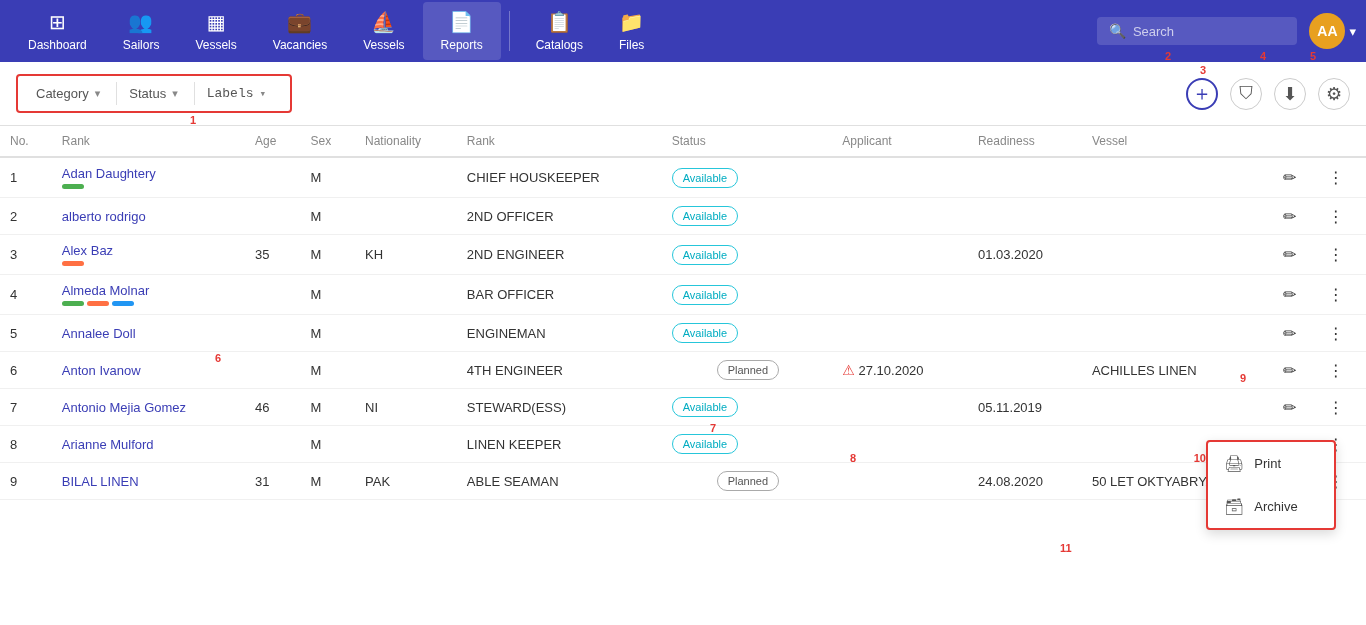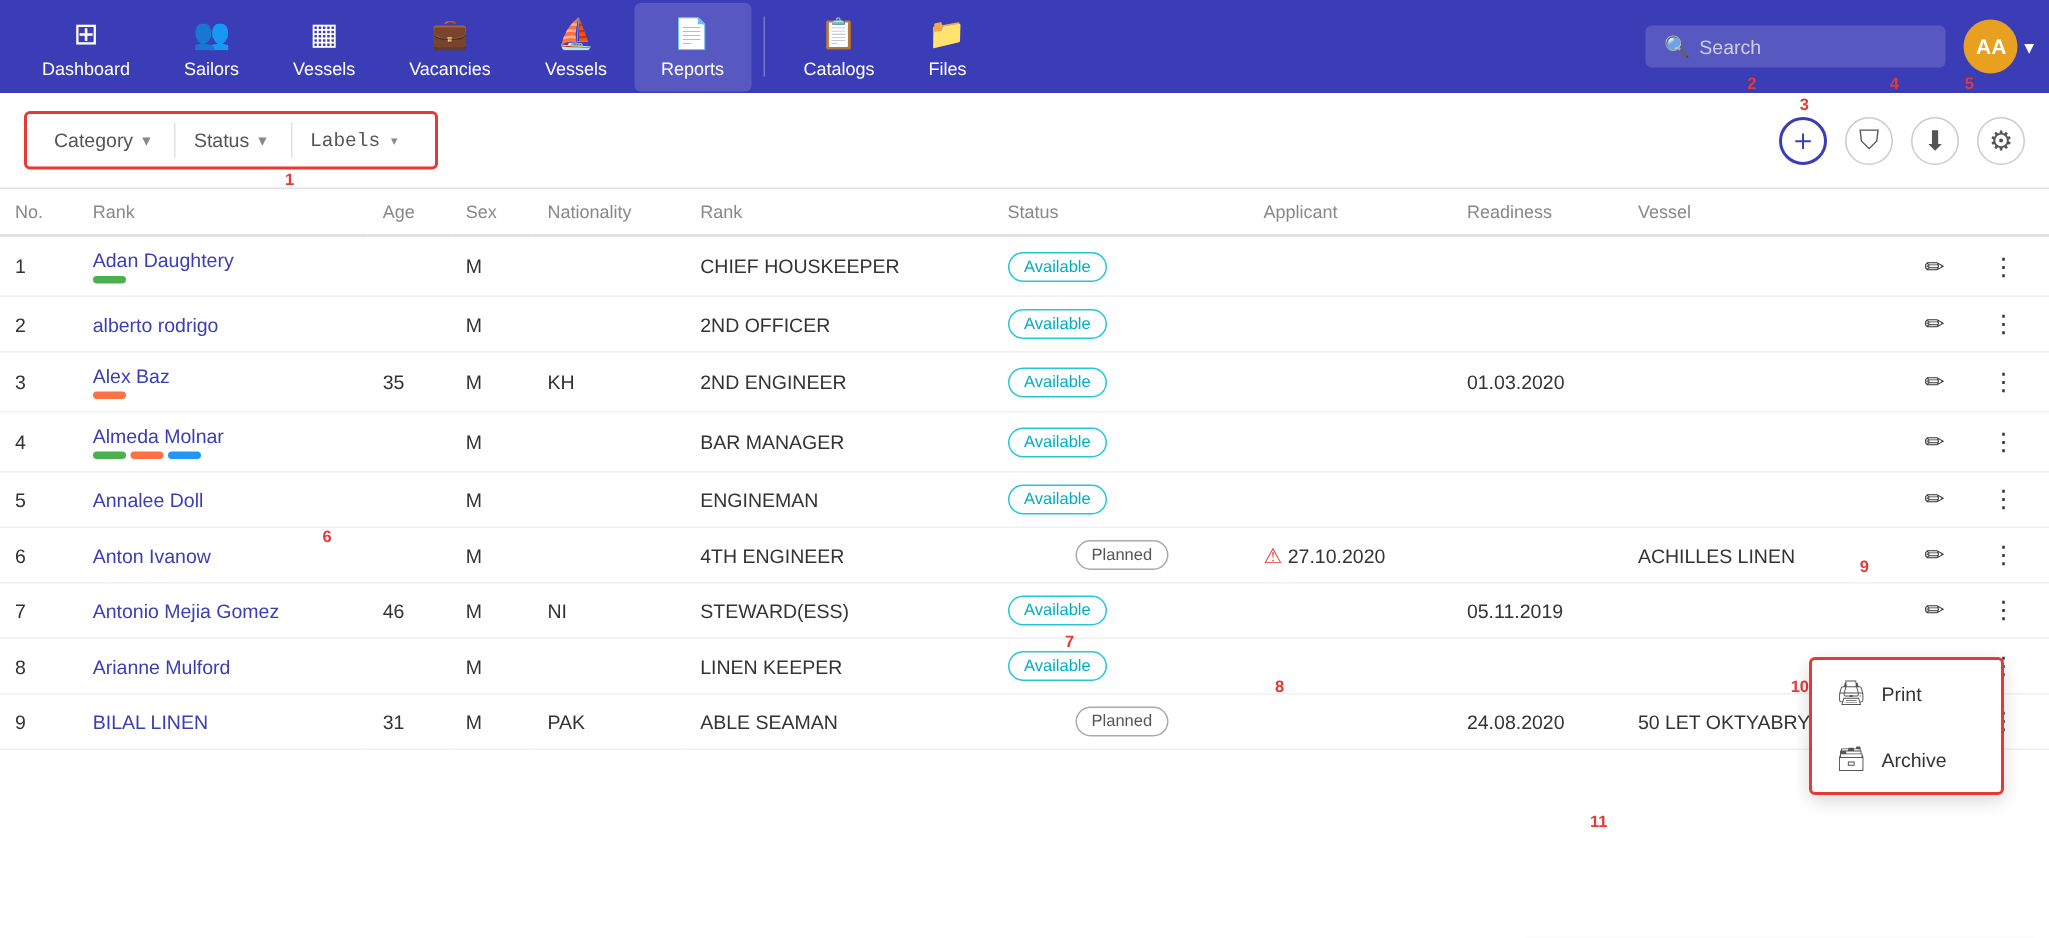--- a/index.html
+++ b/index.html
@@ -315,21 +315,21 @@
       <span class="td-name">Almeda Molnar</span>
       <div class="label-dots">
         <div class="label-dot green"></div>
                 <div class="label-dot orange"></div>
                 <div class="label-dot blue"></div>
        </div>
     </td>
     <td></td>
     <td>M</td>
     <td></td>
-    <td>BAR MANAGER</td>
+    <td>BAR OFFICER</td>
     <td><span class="status-badge">Available</span></td>
     <td></td>
     <td></td>
     <td></td>
     <td>
       <span class="action-icon">✏</span>
     </td>
     <td>
       <span class="action-icon">⋮</span>
     </td>

